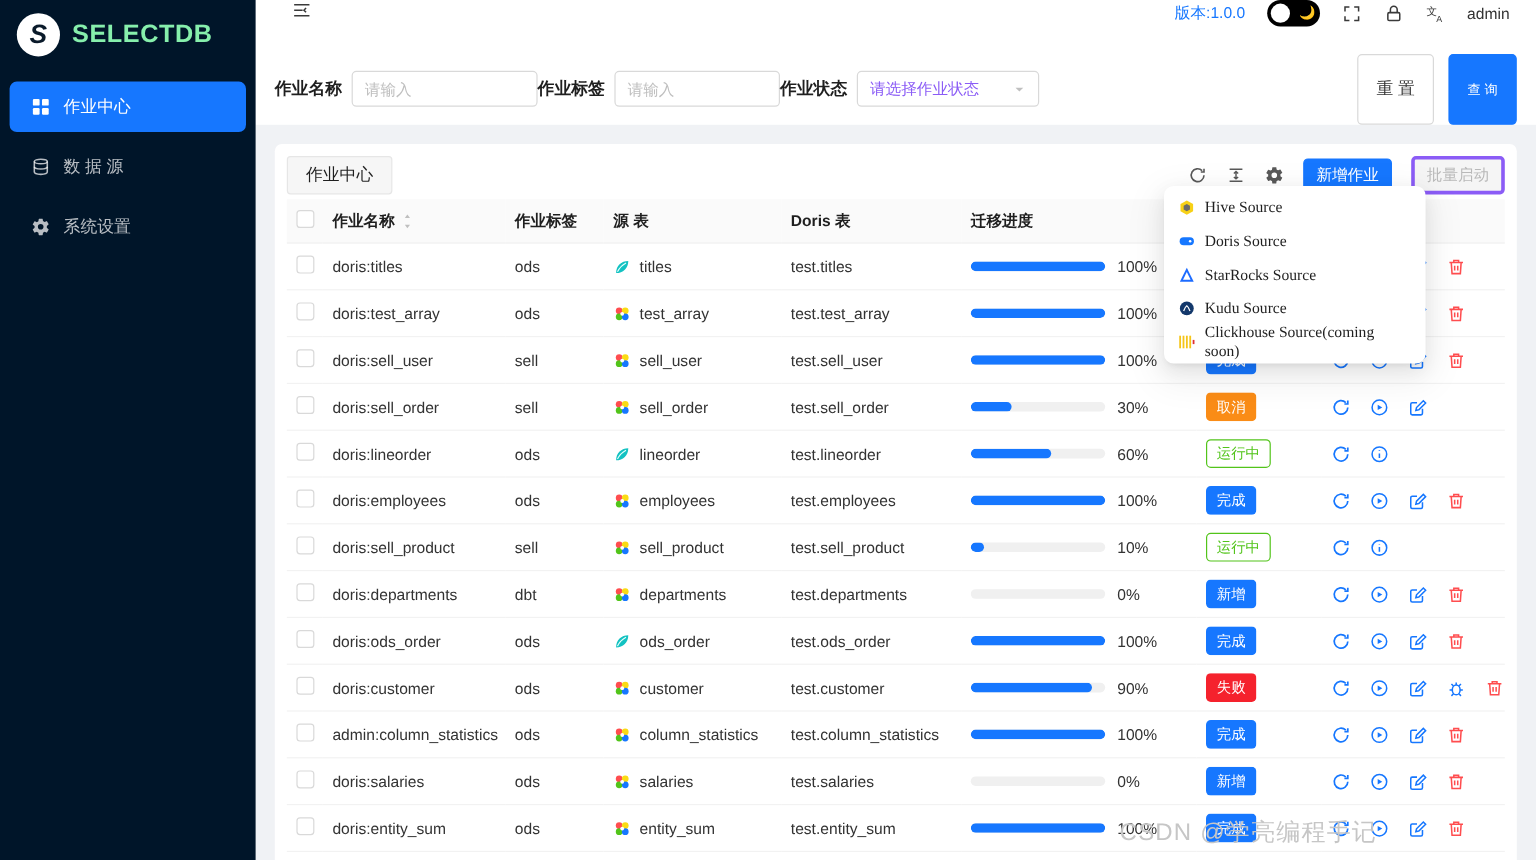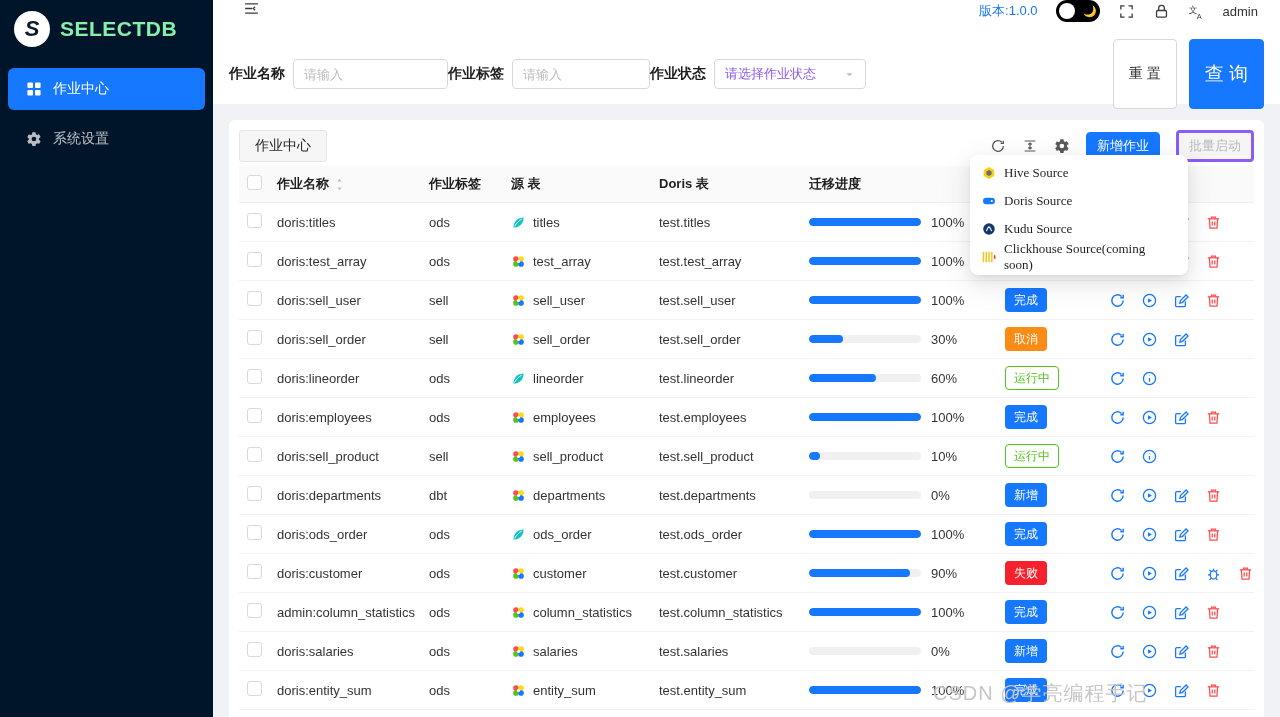--- a/index.html
+++ b/index.html
@@ -35,21 +35,21 @@
   
   .filter-row{height:60px;display:flex;align-items:center;padding:0 16px;}
   .flabel{font-size:14px;color:#1f1f1f;font-weight:600;margin-right:8px;white-space:nowrap;}
   .finput{width:155px;height:30px;border:1px solid #d9d9d9;border-radius:4px;padding:0 10px;font-size:13px;color:#333;outline:none;font-family:inherit;}
   .finput.short{width:138px;}
   .finput::placeholder{color:#bfbfbf;}
   .fselect{width:152px;height:30px;border:1px solid #d9d9d9;border-radius:4px;display:flex;align-items:center;justify-content:space-between;padding:0 10px;background:#fff;cursor:pointer;}
   .sel-placeholder{color:#8b5cf6;font-size:13px;white-space:nowrap;}
   .filter-btns{margin-left:auto;display:flex;gap:12px;}
   .btn-default{background:#fff;border:1px solid #d9d9d9;border-radius:4px;padding:5px 15px;font-size:14px;color:#333;}
-  .btn-primary{background:var(--accent);border:1px solid var(--accent);border-radius:4px;padding:21px 15px;font-size:19px;color:#fff;}
+  .btn-primary{background:var(--accent);border:1px solid var(--accent);border-radius:4px;padding:21px 15px;font-size:11px;color:#fff;}
   .btn-sm{padding:4px 10px;font-size:13px;}
   .btn-disabled{background:#f5f5f5;border:3px solid #8b5cf6;border-radius:4px;padding:4px 10px;font-size:13px;color:#b9b9b9;cursor:not-allowed;}
 
   
   .content{padding:16px;}
   .card{background:#fff;border-radius:6px;min-height:600px;padding:6px 10px 0;}
   .card-top{display:flex;align-items:center;height:40px;}
   .tab{background:#f6f6f6;border:1px solid #e6e6e6;padding:6px 15px;font-size:14px;color:#1f1f1f;border-radius:3px;cursor:pointer;}
   .card-tools{margin-left:auto;display:flex;align-items:center;gap:16px;}
   .ticon{color:#595959;cursor:pointer;}
@@ -98,20 +98,30 @@
       <div class="nav-item active">
         <span class="nav-ic">
           <svg viewBox="0 0 16 16" fill="currentColor">
             <rect x="1.4" y="1.4" width="5.6" height="5.6" rx="1"></rect>
             <rect x="9" y="1.4" width="5.6" height="5.6" rx="1"></rect>
             <rect x="1.4" y="9" width="5.6" height="5.6" rx="1"></rect>
             <rect x="9" y="9" width="5.6" height="5.6" rx="1"></rect>
           </svg>
         </span>
         <span>作业中心</span>
+      </div>
+      <div class="nav-item">
+        <span class="nav-ic">
+          <svg viewBox="0 0 16 16" fill="none" stroke="currentColor" stroke-width="1.3">
+            <ellipse cx="8" cy="3.6" rx="5.4" ry="1.9"></ellipse>
+            <path d="M2.6 3.6v4.4c0 1 2.4 1.9 5.4 1.9s5.4-.9 5.4-1.9V3.6"></path>
+            <path d="M2.6 8v4.4c0 1 2.4 1.9 5.4 1.9s5.4-.9 5.4-1.9V8"></path>
+          </svg>
+        </span>
+        <span>数 据 源</span>
       </div>
       <div class="nav-item">
         <span class="nav-ic">
           <svg viewBox="0 0 24 24" fill="currentColor">
             <path d="M19.5 13.1c.05-.36.08-.73.08-1.1s-.03-.74-.08-1.1l2.1-1.64a.5.5 0 0 0 .12-.64l-2-3.46a.5.5 0 0 0-.6-.22l-2.48 1a7.6 7.6 0 0 0-1.9-1.1l-.37-2.64A.5.5 0 0 0 13.87 2h-4a.5.5 0 0 0-.5.43L9 5.07a7.6 7.6 0 0 0-1.9 1.1l-2.48-1a.5.5 0 0 0-.6.22l-2 3.46a.5.5 0 0 0 .12.64L4.24 11.1a8 8 0 0 0 0 2.2l-2.1 1.64a.5.5 0 0 0-.12.64l2 3.46c.12.22.38.3.6.22l2.48-1a7.6 7.6 0 0 0 1.9 1.1l.37 2.64c.04.25.25.43.5.43h4c.25 0 .46-.18.5-.43l.37-2.64a7.6 7.6 0 0 0 1.9-1.1l2.48 1c.22.08.48 0 .6-.22l2-3.46a.5.5 0 0 0-.12-.64l-2.1-1.64zM11.87 15.5a3.5 3.5 0 1 1 0-7 3.5 3.5 0 0 1 0 7z"></path>
           </svg>
         </span>
         <span>系统设置</span>
       </div>
     </div>
@@ -987,20 +997,29 @@
         <svg viewBox="0 0 16 16">
           <rect x="1.2" y="4.2" width="13.6" height="7.6" rx="3.8" fill="#1677ff"></rect>
           <circle cx="11.2" cy="8" r="1.2" fill="#fff"></circle>
         </svg>
       </span>
       <span>Doris Source</span>
     </div>
     <div class="dd-item">
       <span class="dd-ic">
         <svg viewBox="0 0 16 16">
+          <path d="M8 1.4l6.6 13.2H1.4z" fill="#1c6bff"></path>
+          <path d="M8 5.4l3.6 7.2H4.4z" fill="#fff"></path>
+        </svg>
+      </span>
+      <span>StarRocks Source</span>
+    </div>
+    <div class="dd-item">
+      <span class="dd-ic">
+        <svg viewBox="0 0 16 16">
           <circle cx="8" cy="8" r="6.6" fill="#13386b"></circle>
           <path d="M5 10.4C6 7.8 7 6 8 5.4c1 .6 2 2.4 3 5" stroke="#fff" stroke-width="1.2" fill="none"></path>
         </svg>
       </span>
       <span>Kudu Source</span>
     </div>
     <div class="dd-item">
       <span class="dd-ic">
         <svg viewBox="0 0 16 16">
           <rect x="0.8" y="2" width="1.7" height="12" fill="#f5c518"></rect>

